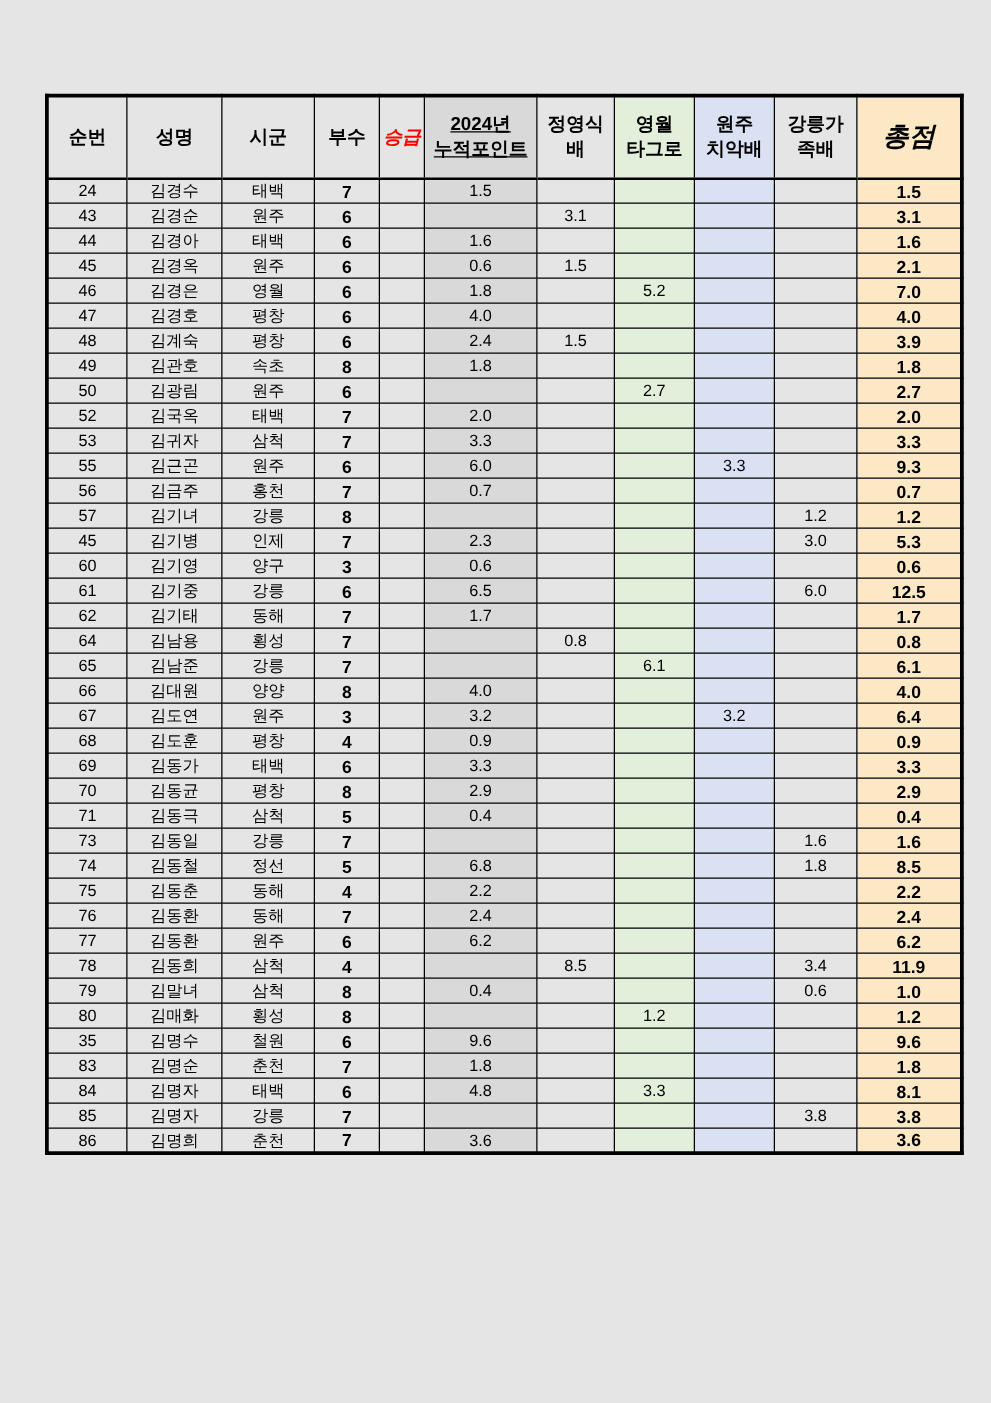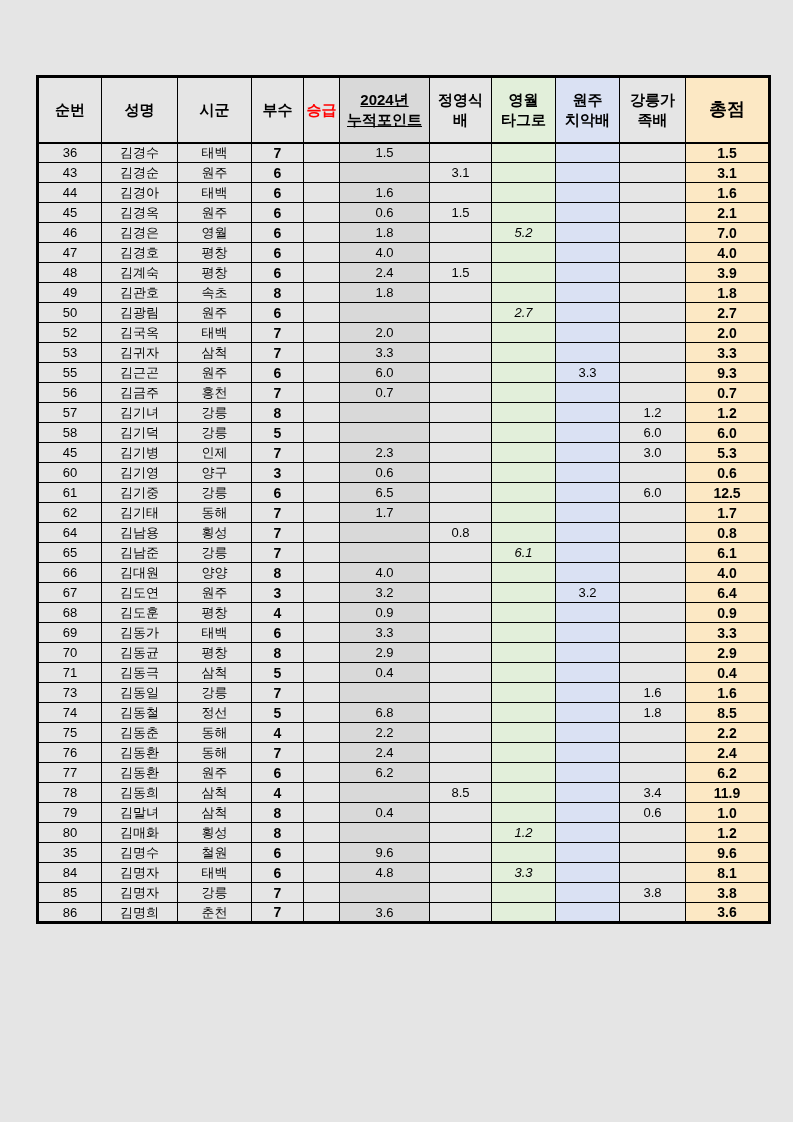--- a/index.html
+++ b/index.html
@@ -49,29 +49,29 @@
   col.w-city      { width: 74px; }
   col.w-copies    { width: 52px; }
   col.w-promotion { width: 36px; }
   col.w-points    { width: 90px; }
   col.w-jys       { width: 62px; }
   col.w-yw        { width: 64px; }
   col.w-wj        { width: 64px; }
   col.w-gn        { width: 66px; }
   col.w-total     { width: 84px; }
   
-  .sheet-table thead th:nth-child(5)  { color: var(--promotion-text, #f00); }
+  .sheet-table thead th:nth-child(5)  { color: var(--promotion-text, #f00); font-style: italic; }
   .sheet-table thead th:nth-child(6)  { background: var(--points-bg, #d9d9d9); text-decoration: underline; }
   .sheet-table thead th:nth-child(8)  { background: var(--yeongwol-bg, #e2efda); }
   .sheet-table thead th:nth-child(9)  { background: var(--wonju-bg, #dae1f3); }
-  .sheet-table thead th:nth-child(11) { background: var(--total-bg, #fce8c4); font-size: 18px; }
+  .sheet-table thead th:nth-child(11) { background: var(--total-bg, #fce8c4); font-size: 21px; font-style: italic; }
   
   .sheet-table tbody td:nth-child(4)  { font-weight: bold; font-size: 14px; }
   .sheet-table tbody td:nth-child(6)  { background: var(--points-bg, #d9d9d9); }
-  .sheet-table tbody td:nth-child(8)  { background: var(--yeongwol-bg, #e2efda); font-style: italic; }
+  .sheet-table tbody td:nth-child(8)  { background: var(--yeongwol-bg, #e2efda); }
   .sheet-table tbody td:nth-child(9)  { background: var(--wonju-bg, #dae1f3); }
   .sheet-table tbody td:nth-child(11) { background: var(--total-bg, #fce8c4); font-weight: bold; font-size: 14px; }
 </style>
 </head>
 <body>
 
 <div class="page">
   <table class="sheet-table">
     <colgroup>
       <col class="w-no">
@@ -101,21 +101,21 @@
 타그로</th>
         <th>원주
 치악배</th>
         <th>강릉가
 족배</th>
         <th>총점</th>
       </tr>
     </thead>
     <tbody>
         <tr>
-      <td>36</td>
+      <td>24</td>
       <td>김경수</td>
       <td>태백</td>
       <td>7</td>
       <td></td>
       <td>1.5</td>
       <td></td>
       <td></td>
       <td></td>
       <td></td>
       <td>1.5</td>
@@ -283,33 +283,20 @@
       <td>8</td>
       <td></td>
       <td></td>
       <td></td>
       <td></td>
       <td></td>
       <td>1.2</td>
       <td>1.2</td>
     </tr>
         <tr>
-      <td>58</td>
-      <td>김기덕</td>
-      <td>강릉</td>
-      <td>5</td>
-      <td></td>
-      <td></td>
-      <td></td>
-      <td></td>
-      <td></td>
-      <td>6.0</td>
-      <td>6.0</td>
-    </tr>
-        <tr>
       <td>45</td>
       <td>김기병</td>
       <td>인제</td>
       <td>7</td>
       <td></td>
       <td>2.3</td>
       <td></td>
       <td></td>
       <td></td>
       <td>3.0</td>
@@ -567,20 +554,33 @@
       <td>김명수</td>
       <td>철원</td>
       <td>6</td>
       <td></td>
       <td>9.6</td>
       <td></td>
       <td></td>
       <td></td>
       <td></td>
       <td>9.6</td>
+    </tr>
+        <tr>
+      <td>83</td>
+      <td>김명순</td>
+      <td>춘천</td>
+      <td>7</td>
+      <td></td>
+      <td>1.8</td>
+      <td></td>
+      <td></td>
+      <td></td>
+      <td></td>
+      <td>1.8</td>
     </tr>
         <tr>
       <td>84</td>
       <td>김명자</td>
       <td>태백</td>
       <td>6</td>
       <td></td>
       <td>4.8</td>
       <td></td>
       <td>3.3</td>

